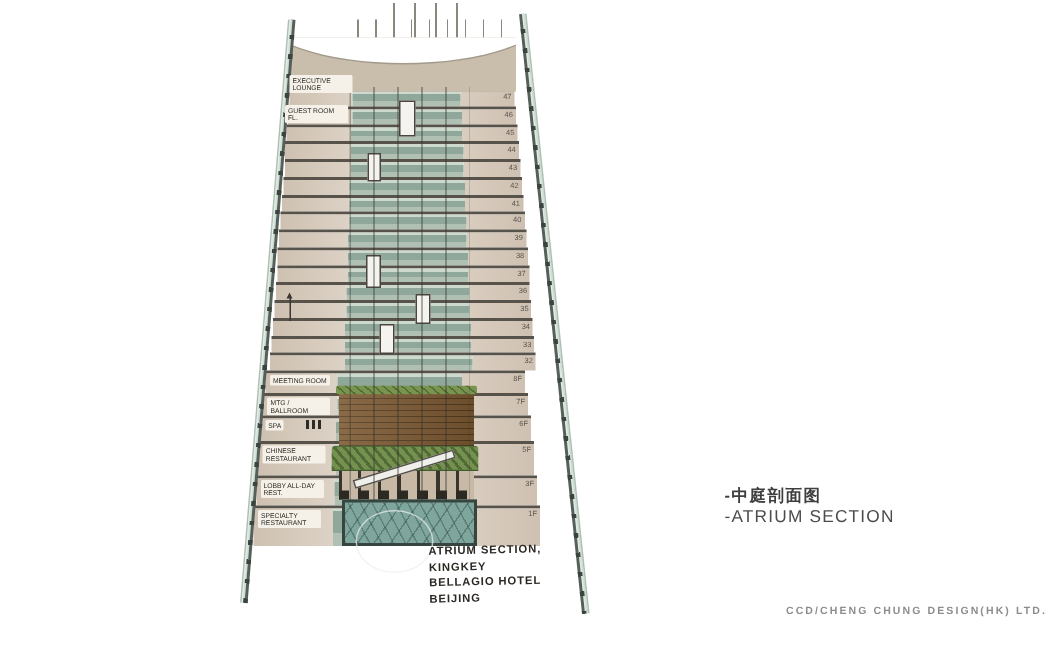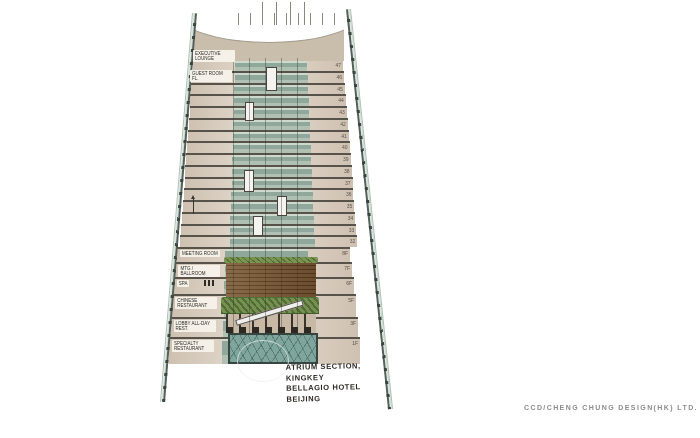--- a/index.html
+++ b/index.html
@@ -283,16 +283,18 @@
   <div class="shell shell-r"></div>
 
   <div class="note" id="note">
       <div class="">ATRIUM SECTION,</div>
       <div class="">KINGKEY</div>
       <div class="">BELLAGIO HOTEL</div>
       <div class="">BEIJING</div>
     </div>
 
   <div class="caption">
+    <div class="cn">-中庭剖面图</div>
+    <div class="en">-ATRIUM SECTION</div>
   </div>
 
   <div class="credit">CCD/Cheng Chung Design(HK) LTD.</div>
 </div>
 
 </body></html>

